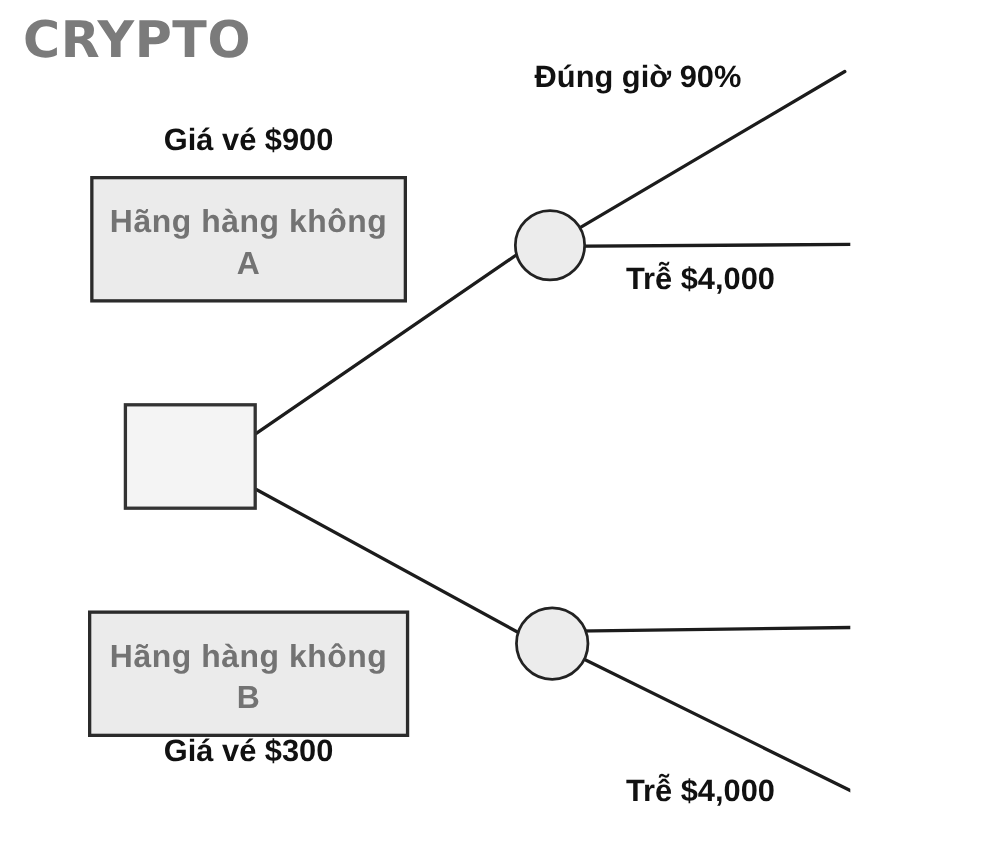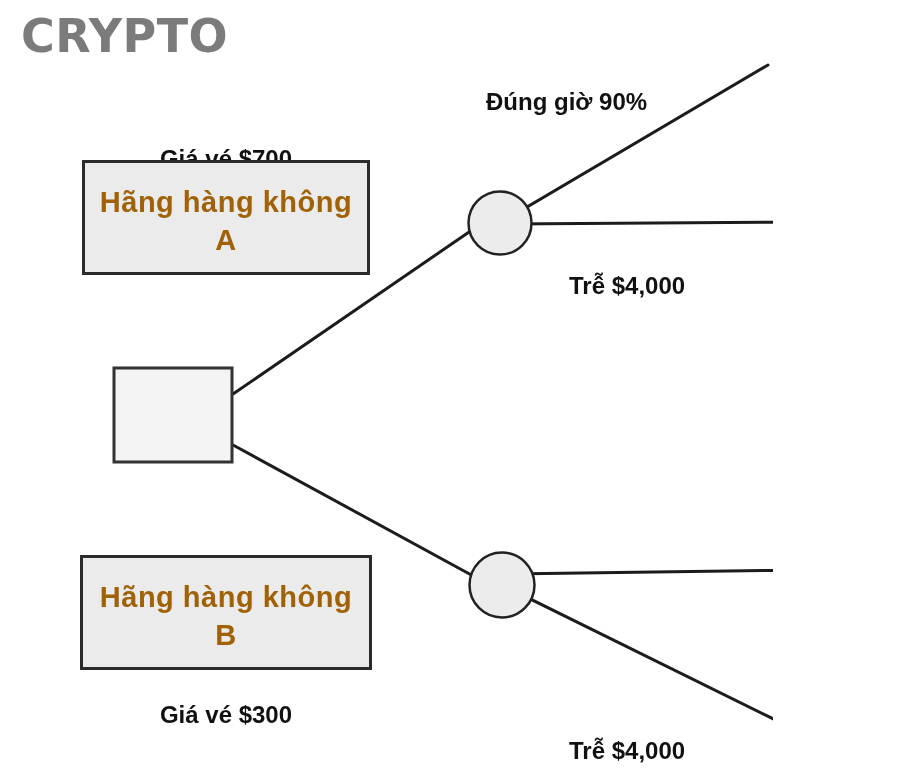--- a/index.html
+++ b/index.html
@@ -23,44 +23,43 @@
     font-weight: 800;
     font-size: 46px;
     line-height: 1.0;
     letter-spacing: 0.5px;
     color: #7b7b7b;
     white-space: nowrap;
   }
   .lbl {
     position: absolute;
     font-weight: bold;
-    font-size: 24px;
+    font-size: 28px;
     line-height: 1.2;
     color: #111111;
     white-space: nowrap;
-    margin-top: 35px;
   }
   .lbl.centered { text-align: center; }
   .airline-box {
     position: absolute;
     box-sizing: border-box;
     background: #ebebeb;
     border: 3px solid #2b2b2b;
     display: flex;
     flex-direction: column;
     align-items: center;
     justify-content: center;
     padding-top: 6px;
   }
   .airline-box .box-line {
     font-weight: bold;
     font-size: 29px;
     line-height: 38px;
     letter-spacing: 0.5px;
-    color: #a16207;
+    color: #737373;
     white-space: nowrap;
   }
 </style>
 </head>
 <body>
 
 <div id="stage">
 
   <svg id="lines-svg" viewBox="0 0 900 779" xmlns="http://www.w3.org/2000/svg">
 
@@ -72,21 +71,21 @@
     <line x1="502" y1="585" x2="810" y2="737" stroke="#1c1c1c" stroke-width="3" stroke-linecap="round"></line>
 
     <rect x="114" y="368" width="118" height="94" fill="#f4f4f4" stroke="#333333" stroke-width="3"></rect>
 
     <circle cx="500" cy="223" r="31.5" fill="#ececec" stroke="#222222" stroke-width="2.5"></circle>
     <circle cx="502" cy="585" r="32.5" fill="#ececec" stroke="#222222" stroke-width="2.5"></circle>
   </svg>
 
   <div class="logo">CRYPTO</div>
 
-  <div class="lbl centered" style="left:82px; top:110px; width:288px;">Giá vé $700</div>
+  <div class="lbl centered" style="left:82px; top:110px; width:288px;">Giá vé $900</div>
 
   <div class="airline-box" style="left:82px; top:160px; width:288px; height:115px;">
     <div class="box-line">Hãng hàng không</div>
     <div class="box-line">A</div>
   </div>
 
   <div class="lbl" style="left:486px; top:53px;">Đúng giờ 90%</div>
 
   <div class="lbl" style="left:569px; top:237px;">Trễ $4,000</div>
 

